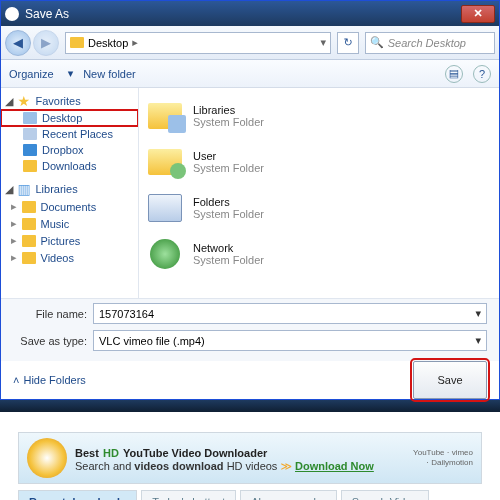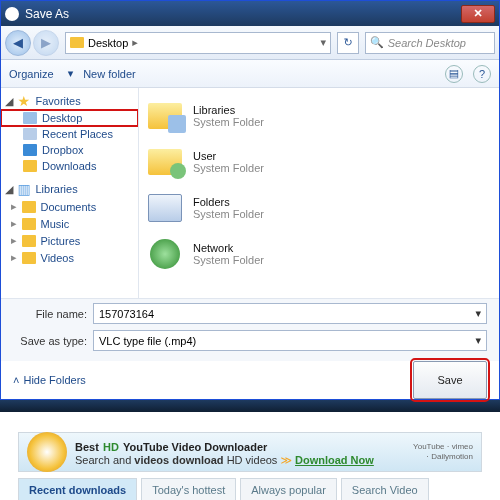--- a/index.html
+++ b/index.html
@@ -46,21 +46,21 @@
 .row label { width: 80px; text-align: right; padding-right: 6px; color: #333; }
 .row .combo { flex: 1; height: 21px; border: 1px solid #a8b8cf; background: #fff; display: flex; align-items: center; padding: 0 5px; }
 .row .combo .cv { flex: 1; }
 .row .combo .car { color: #333; }
 .footer { height: 38px; display: flex; align-items: center; padding: 0 12px; gap: 10px; }
 .footer .hide { color: #1e4a8a; display: flex; align-items: center; gap: 4px; }
 .footer .spacer { flex: 1; }
 .footer .btn { width: 74px; height: 38px; border: 1px solid #8a9ab2; background: linear-gradient(#fdfdfd,#e4e9f0); border-radius: 2px; display: flex; align-items: center; justify-content: center; color: #222; }
 .footer .btn.save { outline: 2px solid #d31313; outline-offset: 1px; }
 .below { height: 12px; background: linear-gradient(#1e3a5f,#0f1f33); }
-.ad { margin: 20px 18px 6px; height: 40px; border: 1px solid #cfd8e0; background: linear-gradient(#eef7fc,#cfe6f4); display: flex; align-items: center; padding: 0 8px; gap: 8px; }
+.ad { margin: 20px 18px 6px; height: 52px; border: 1px solid #cfd8e0; background: linear-gradient(#eef7fc,#cfe6f4); display: flex; align-items: center; padding: 0 8px; gap: 8px; }
 .ad .logo { width: 40px; height: 40px; background: radial-gradient(#fff,#f5c23b 60%,#d38a1a); border-radius: 50%; }
 .ad .txt { flex: 1; }
 .ad .t1 { font-size: 15px; font-weight: bold; color: #222; }
 .ad .t1 .hd { color: #2e8a2e; }
 .ad .t2 { font-size: 11px; color: #333; }
 .ad .t2 .dl { color: #2e8a2e; font-weight: bold; text-decoration: underline; }
 .ad .brands { width: 60px; font-size: 8px; color: #666; text-align: right; line-height: 1.3; }
 .tabs { margin: 4px 18px 0; display: flex; gap: 4px; }
 .tabs .tab { padding: 5px 10px; border: 1px solid #cfd8e0; background: #f2f5f8; color: #5a7a8a; }
 .tabs .tab.active { background: #d2e9f7; color: #1e4a8a; font-weight: bold; }
@@ -201,21 +201,21 @@
     <div class="row">
       <label>File name:</label>
       <div class="combo">
           <span class="cv">157073164</span>
           <span class="car">▾</span>
         </div>
     </div>
     <div class="row">
       <label>Save as type:</label>
       <div class="combo">
-          <span class="cv">VLC type file (.mp4)</span>
+          <span class="cv">VLC vimeo file (.mp4)</span>
           <span class="car">▾</span>
         </div>
     </div>
   </div>
 
   <div class="footer">
     <div class="hide">
         <span>˄</span>
         <span>Hide Folders</span>
       </div>

